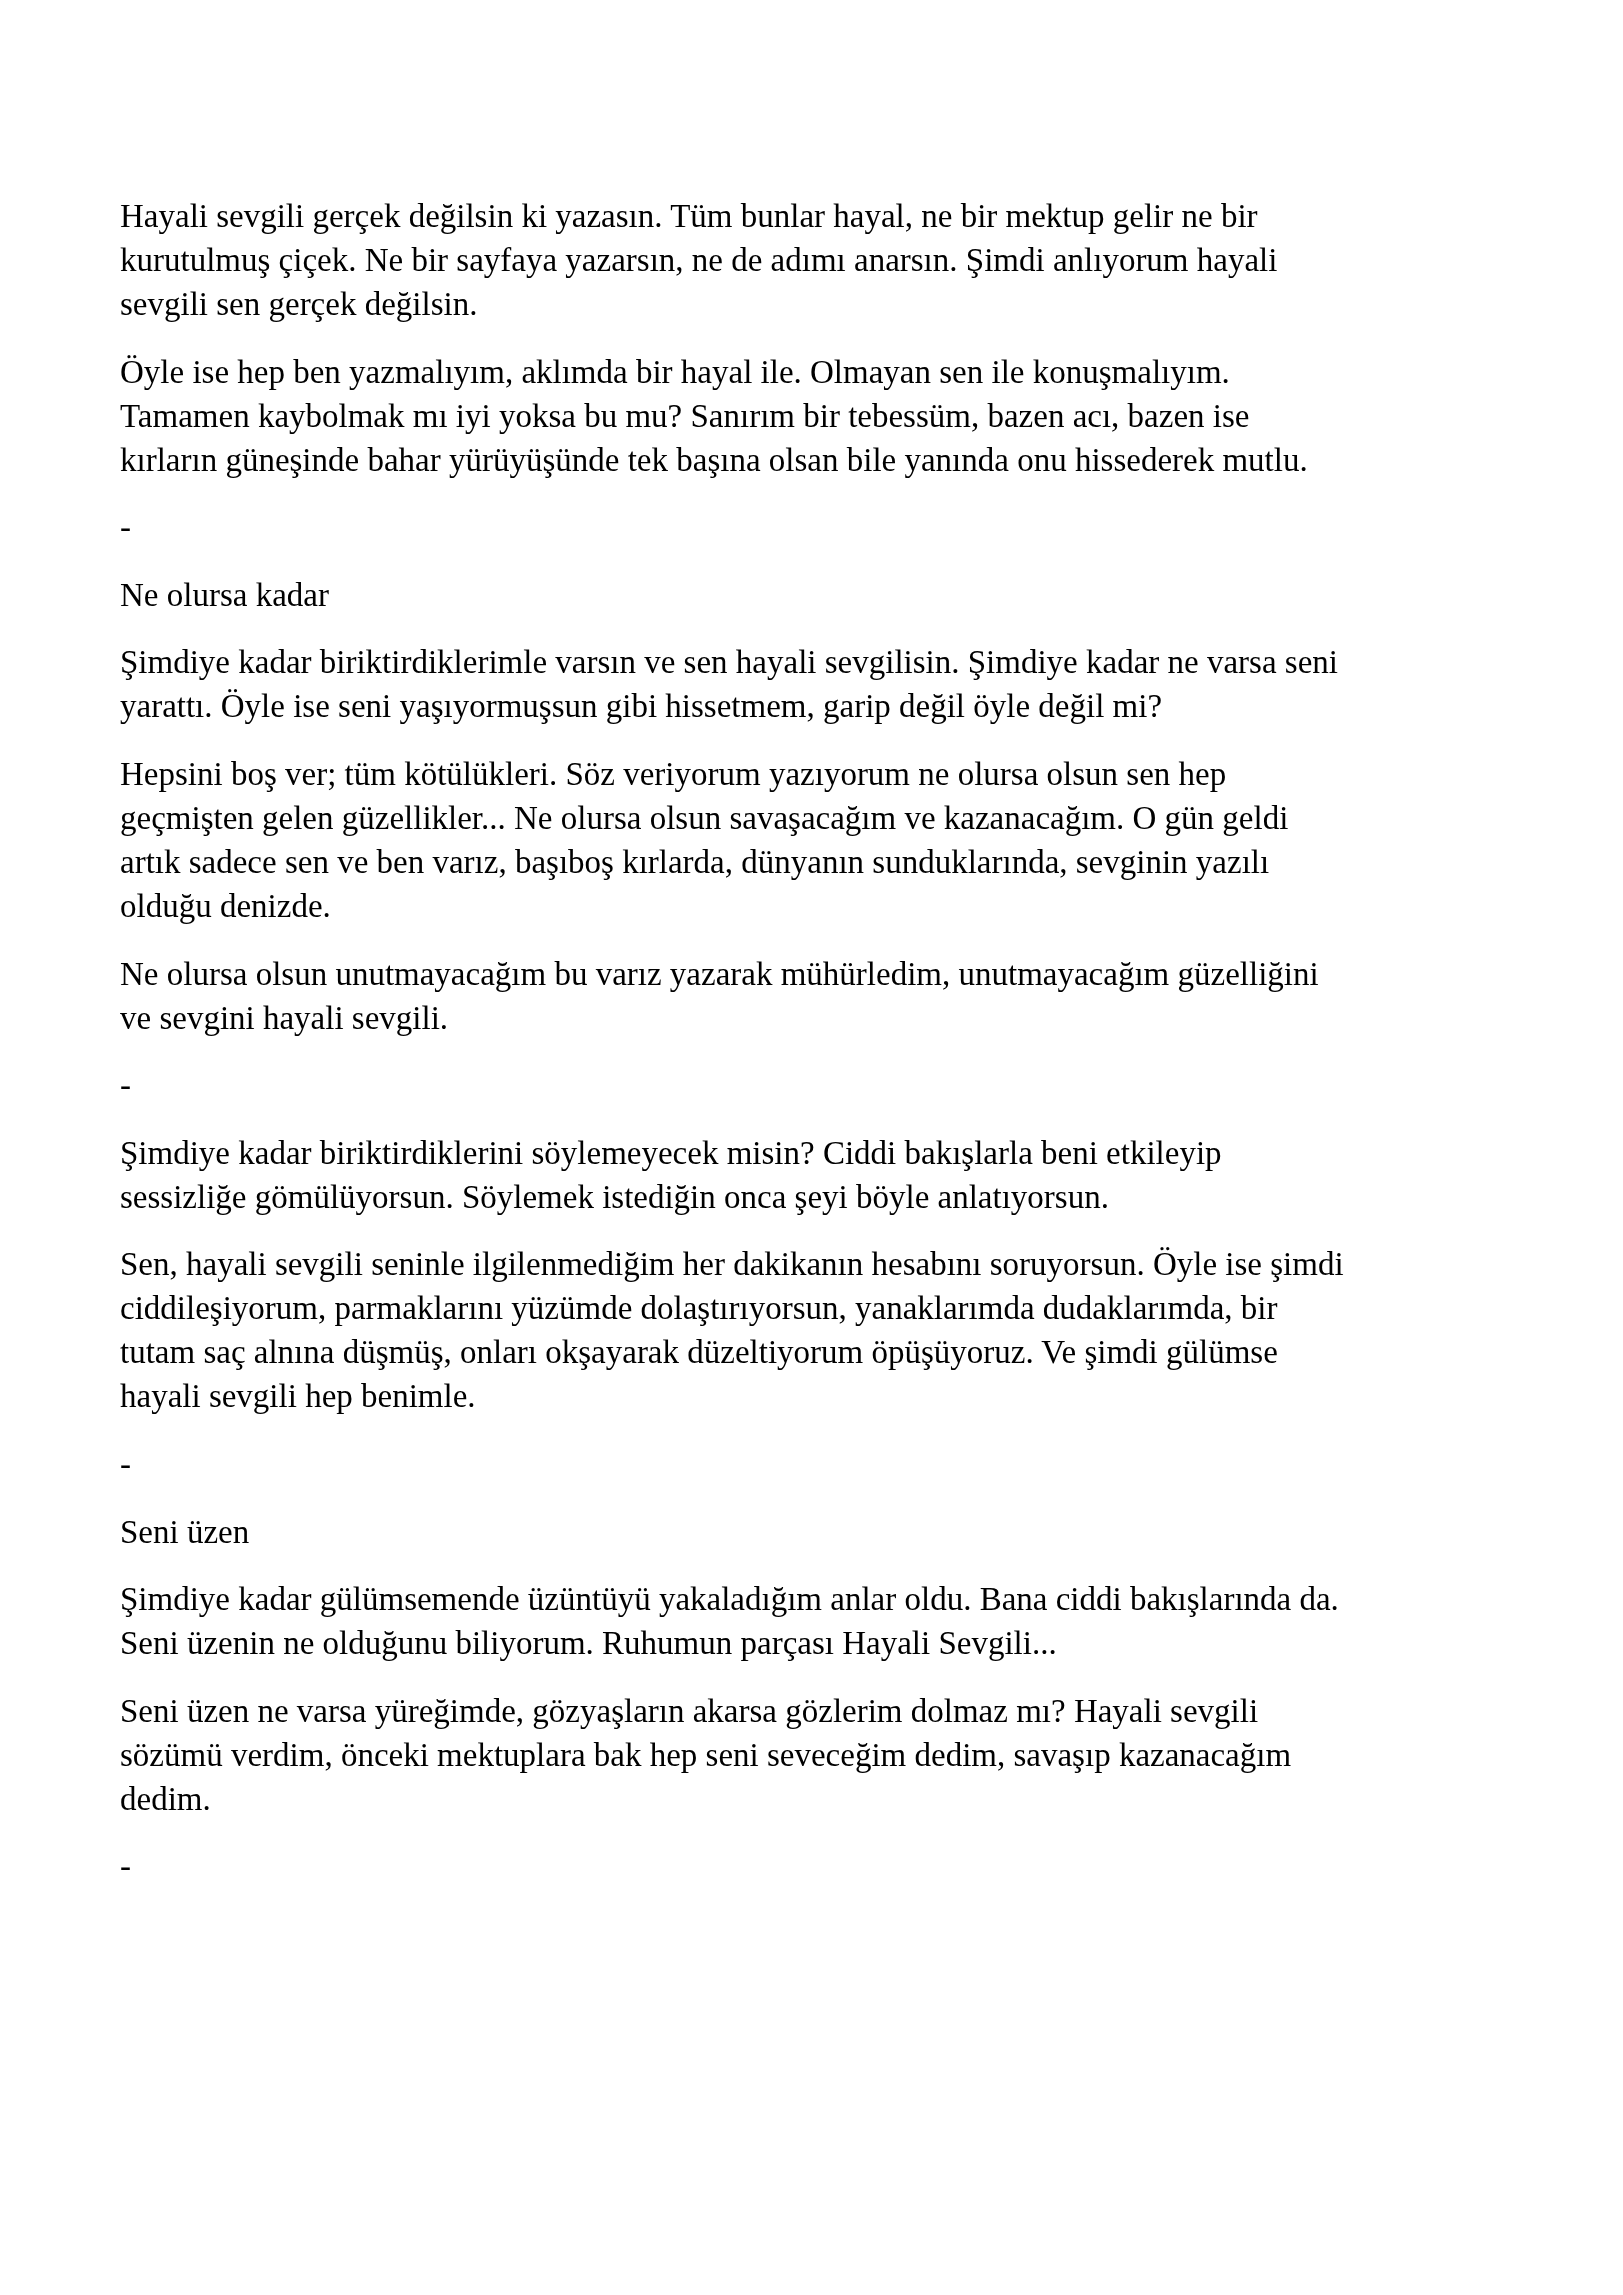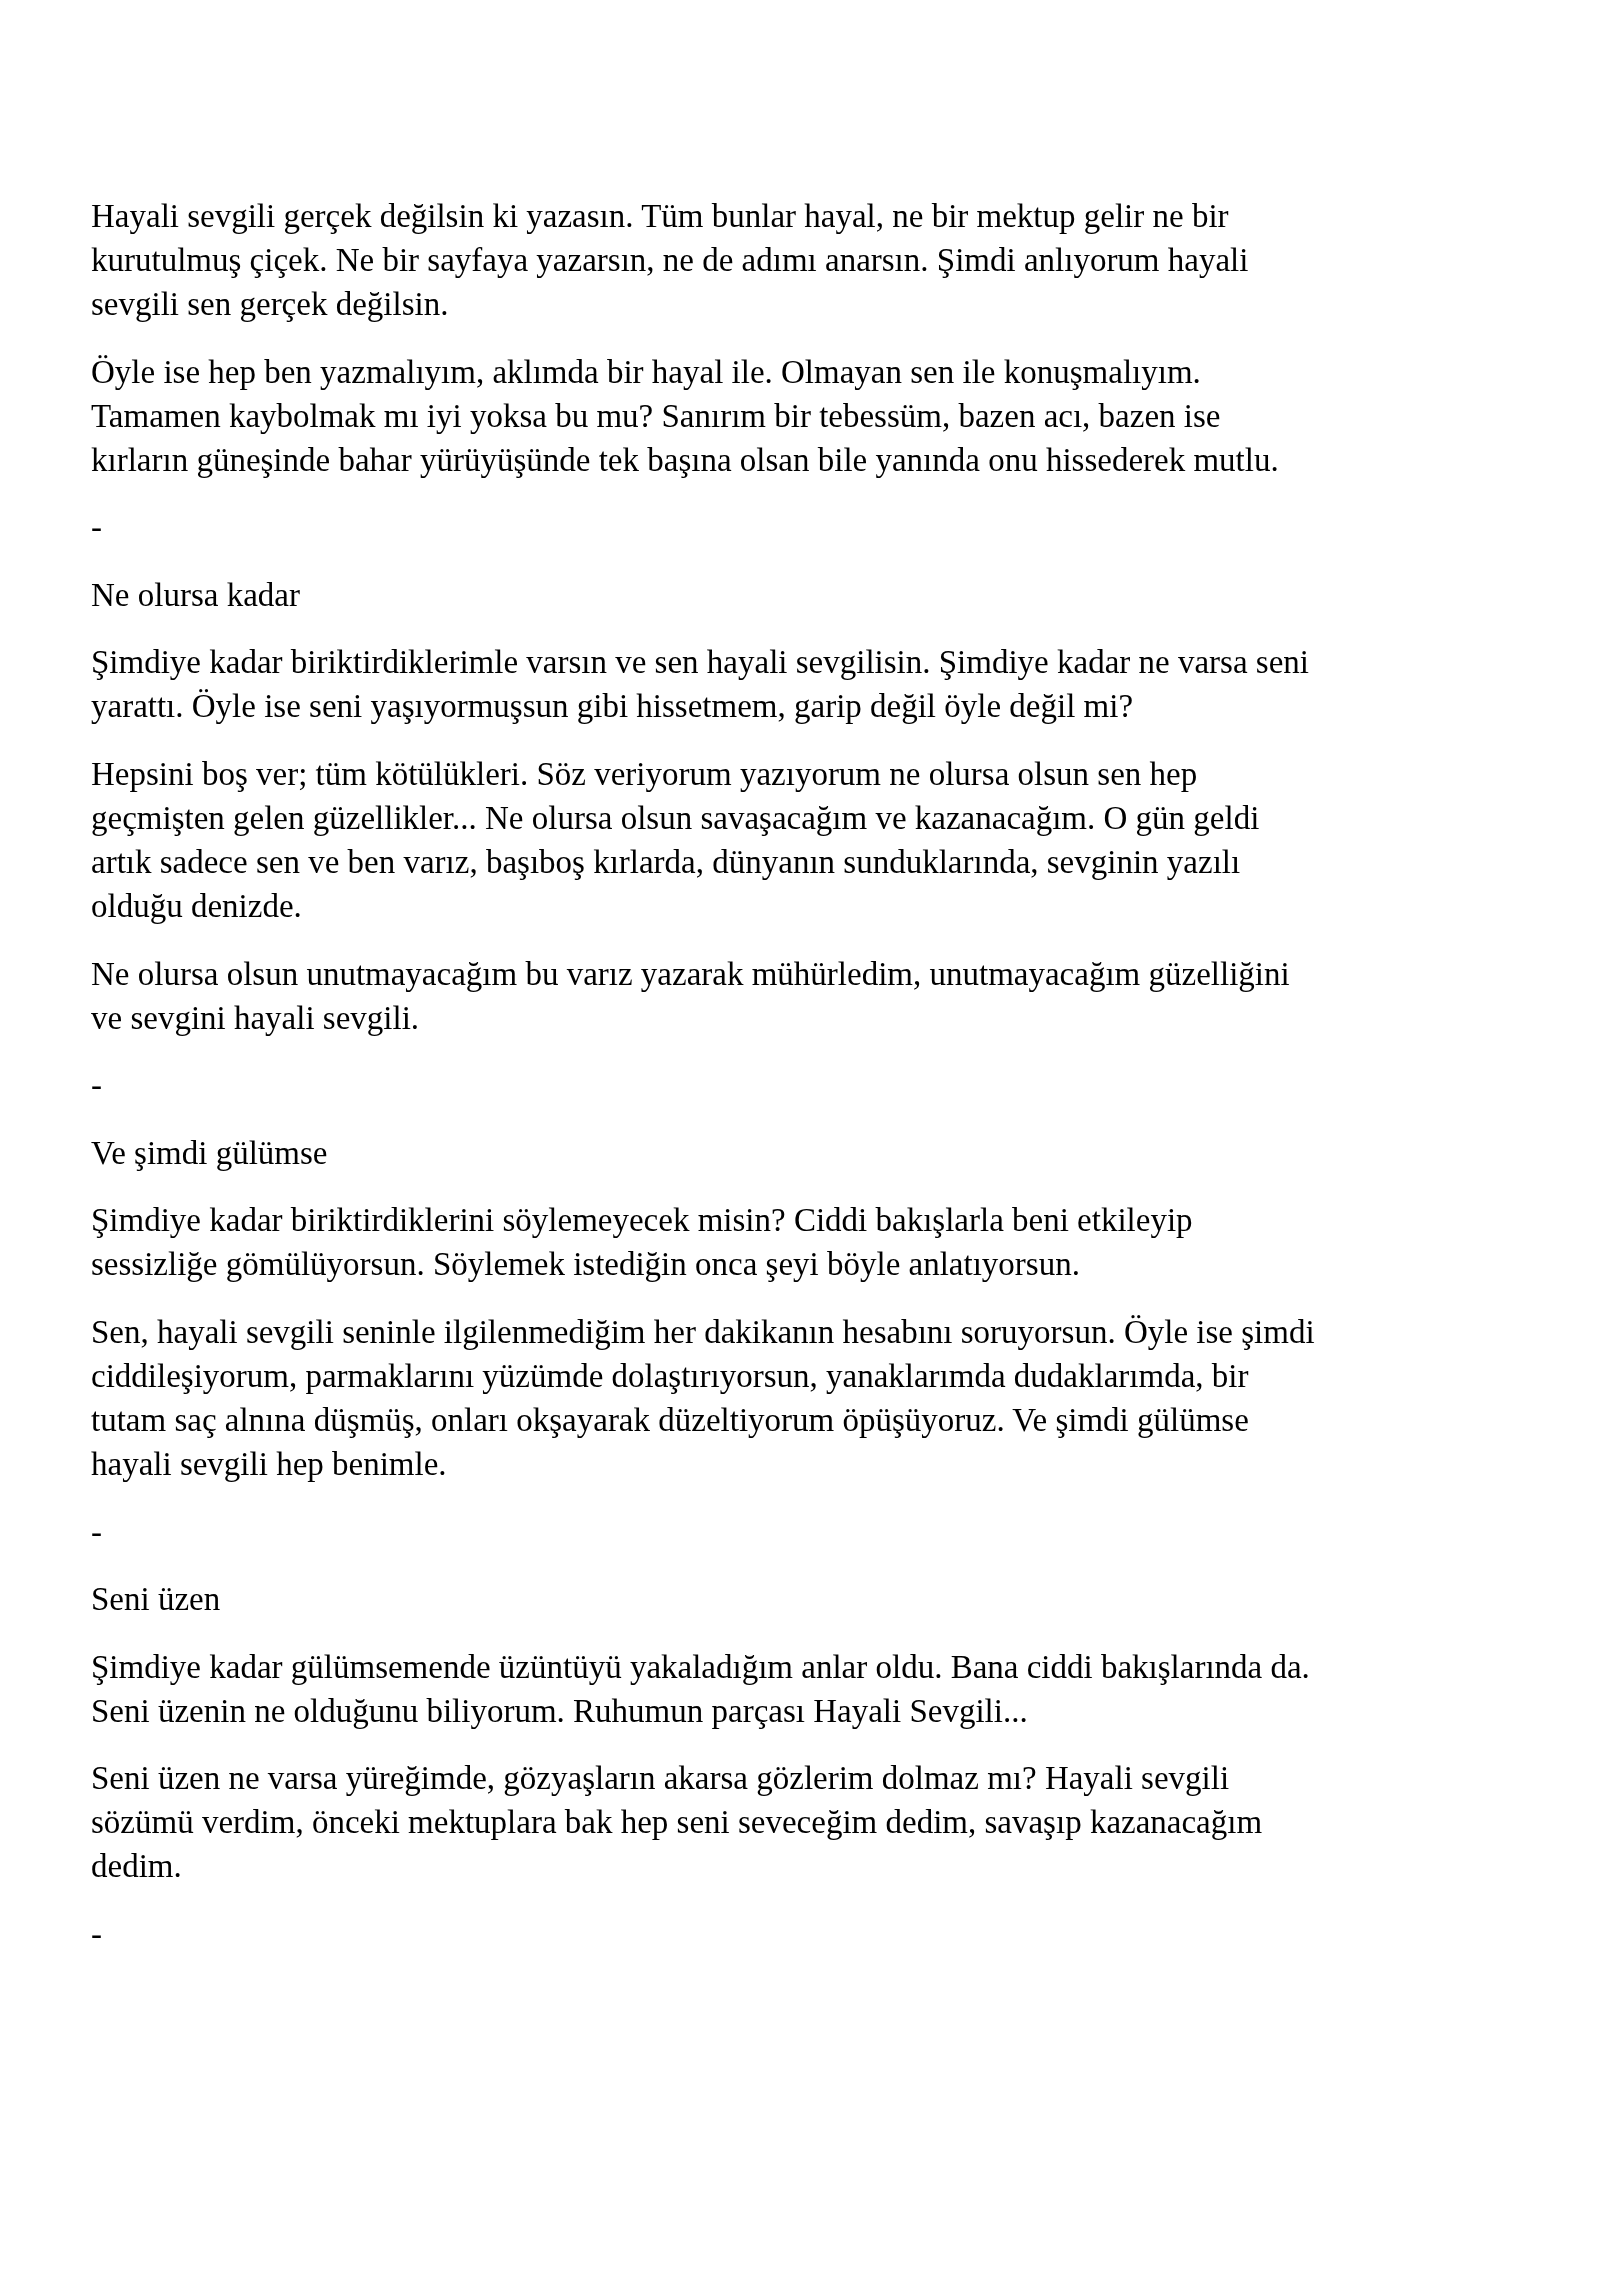--- a/index.html
+++ b/index.html
@@ -11,21 +11,21 @@
     height: 2295px;
     background: #ffffff;
     overflow: hidden;
   }
   .page {
     position: relative;
     width: 1464px;
     height: 2295px;
     background: #ffffff;
     box-sizing: border-box;
-    padding: 194px 205px 0 91px;
+    padding: 194px 205px 0 120px;
   }
   .doc-body {
     width: 1224px;
   }
   .para {
     margin: 0 0 23.6px 0;
     font-family: "Liberation Serif", "DejaVu Serif", serif;
     font-size: 33px;
     line-height: 44px;
     color: #000000;
@@ -42,21 +42,20 @@
 <div class="page">
   <div class="doc-body">
       <p class="para">Hayali sevgili gerçek değilsin ki yazasın. Tüm bunlar hayal, ne bir mektup gelir ne bir kurutulmuş çiçek. Ne bir sayfaya yazarsın, ne de adımı anarsın. Şimdi anlıyorum hayali sevgili sen gerçek değilsin.</p>
       <p class="para">Öyle ise hep ben yazmalıyım, aklımda bir hayal ile. Olmayan sen ile konuşmalıyım. Tamamen kaybolmak mı iyi yoksa bu mu? Sanırım bir tebessüm, bazen acı, bazen ise kırların güneşinde bahar yürüyüşünde tek başına olsan bile yanında onu hissederek mutlu.</p>
       <p class="para separator">-</p>
       <p class="para">Ne olursa kadar</p>
       <p class="para">Şimdiye kadar biriktirdiklerimle varsın ve sen hayali sevgilisin. Şimdiye kadar ne varsa seni yarattı. Öyle ise seni yaşıyormuşsun gibi hissetmem, garip değil öyle değil mi?</p>
       <p class="para">Hepsini boş ver; tüm kötülükleri. Söz veriyorum yazıyorum ne olursa olsun sen hep geçmişten gelen güzellikler... Ne olursa olsun savaşacağım ve kazanacağım. O gün geldi artık sadece sen ve ben varız, başıboş kırlarda, dünyanın sunduklarında, sevginin yazılı olduğu denizde.</p>
       <p class="para">Ne olursa olsun unutmayacağım bu varız yazarak mühürledim, unutmayacağım güzelliğini ve sevgini hayali sevgili.</p>
       <p class="para separator">-</p>
-      <p class="para">Ve şimdi gülümse</p>
       <p class="para">Şimdiye kadar biriktirdiklerini söylemeyecek misin? Ciddi bakışlarla beni etkileyip sessizliğe gömülüyorsun. Söylemek istediğin onca şeyi böyle anlatıyorsun.</p>
       <p class="para">Sen, hayali sevgili seninle ilgilenmediğim her dakikanın hesabını soruyorsun. Öyle ise şimdi ciddileşiyorum, parmaklarını yüzümde dolaştırıyorsun, yanaklarımda dudaklarımda, bir tutam saç alnına düşmüş, onları okşayarak düzeltiyorum öpüşüyoruz. Ve şimdi gülümse hayali sevgili hep benimle.</p>
       <p class="para separator">-</p>
       <p class="para">Seni üzen</p>
       <p class="para">Şimdiye kadar gülümsemende üzüntüyü yakaladığım anlar oldu. Bana ciddi bakışlarında da. Seni üzenin ne olduğunu biliyorum. Ruhumun parçası Hayali Sevgili...</p>
       <p class="para">Seni üzen ne varsa yüreğimde, gözyaşların akarsa gözlerim dolmaz mı? Hayali sevgili sözümü verdim, önceki mektuplara bak hep seni seveceğim dedim, savaşıp kazanacağım dedim.</p>
       <p class="para separator">-</p>
     </div>
 </div>
 

